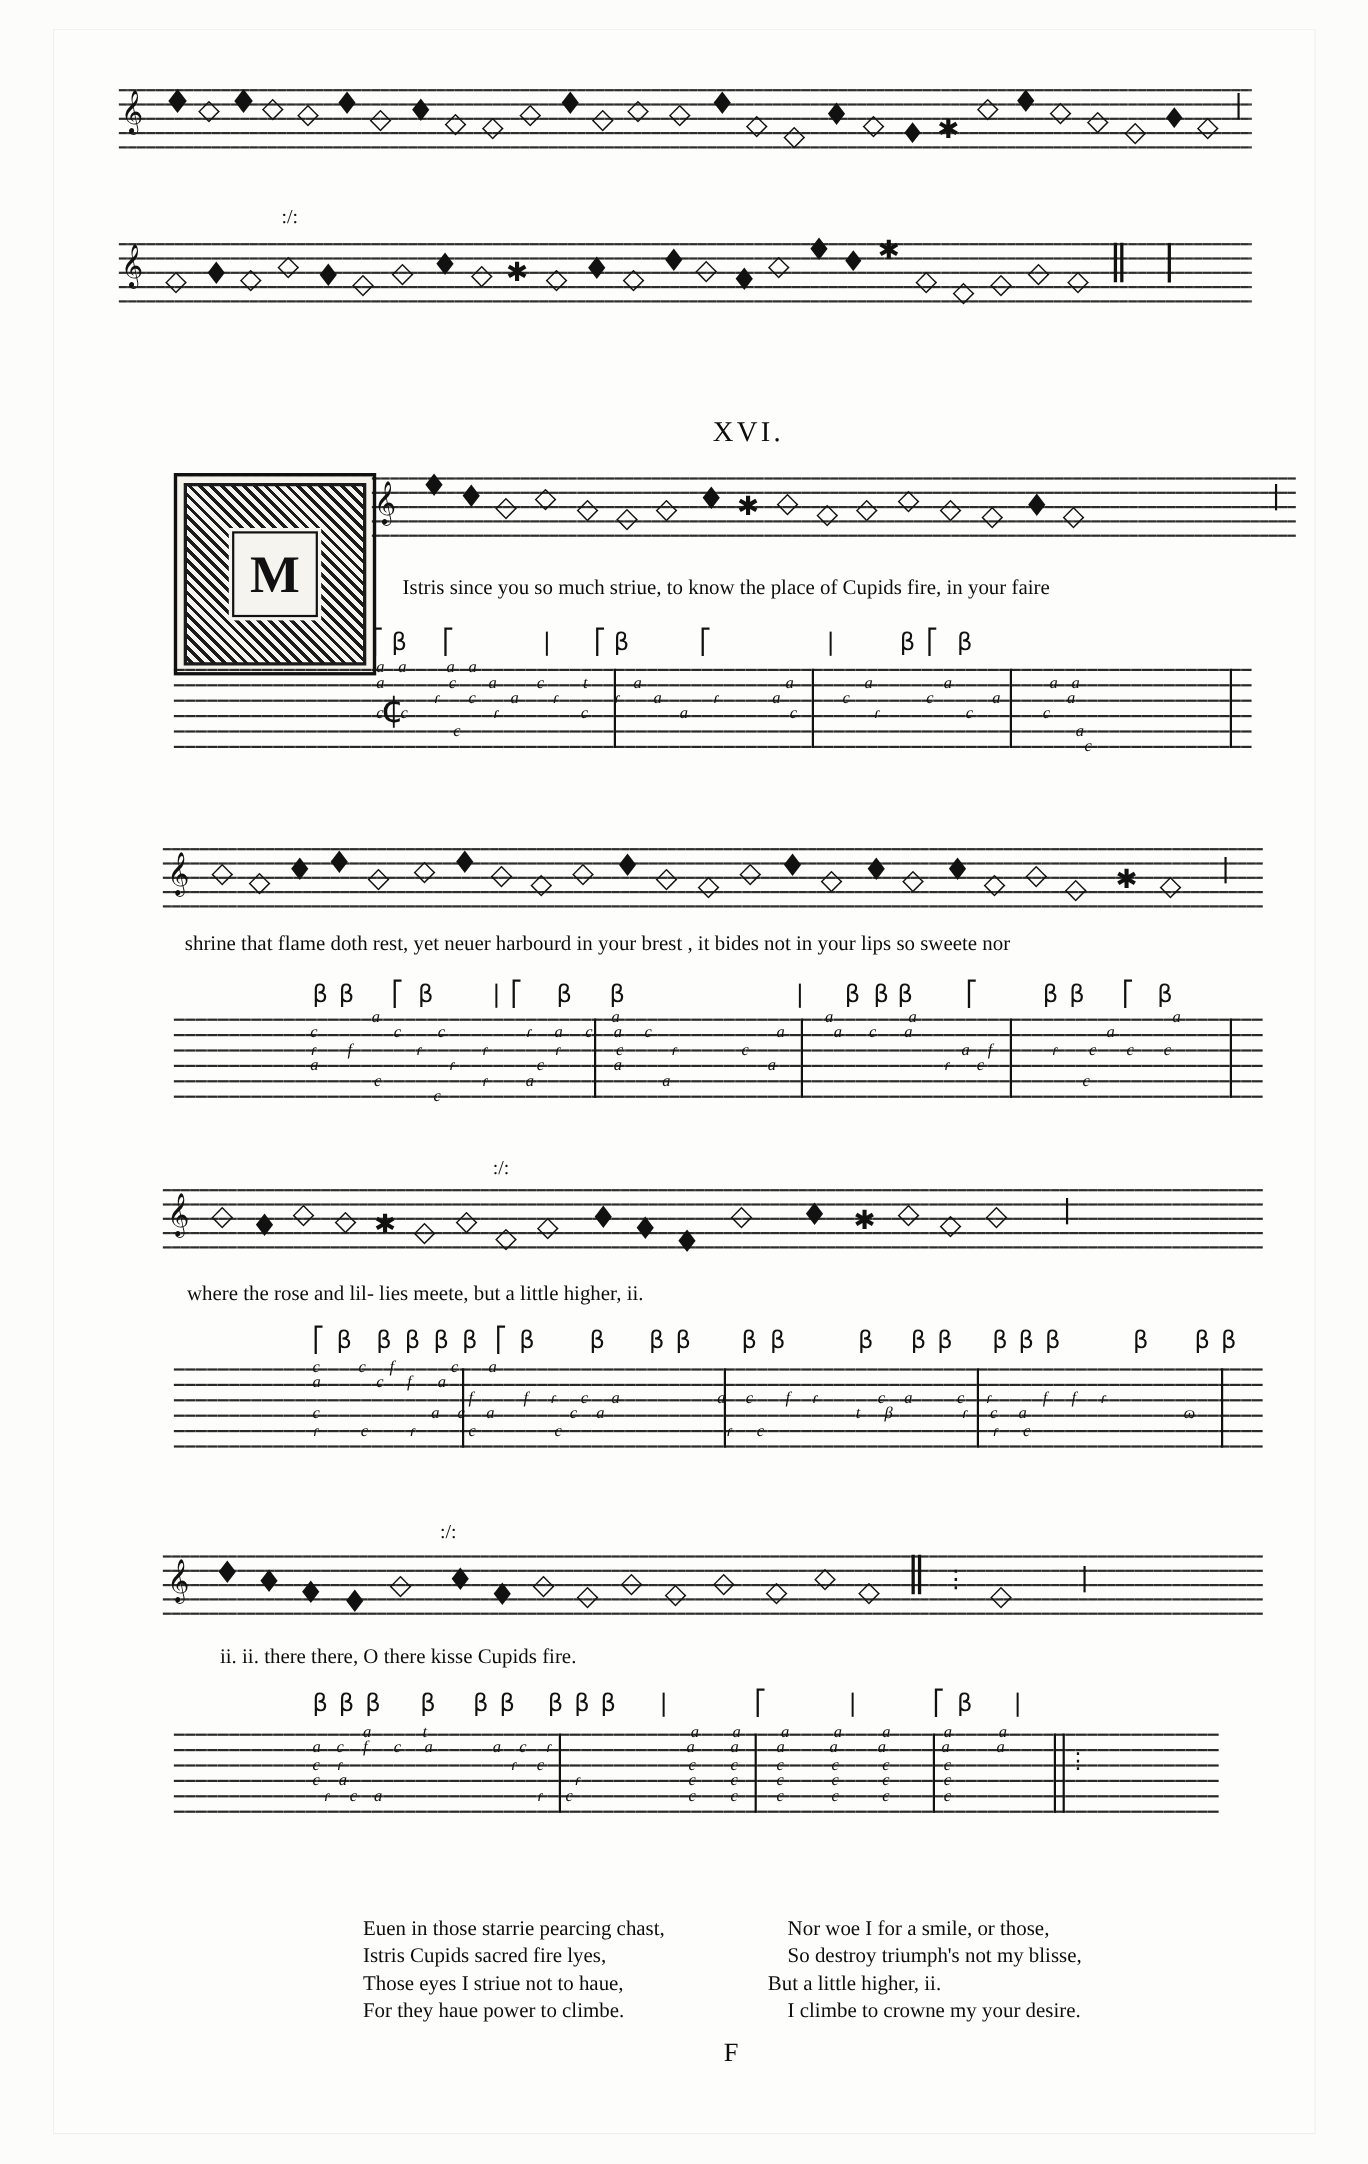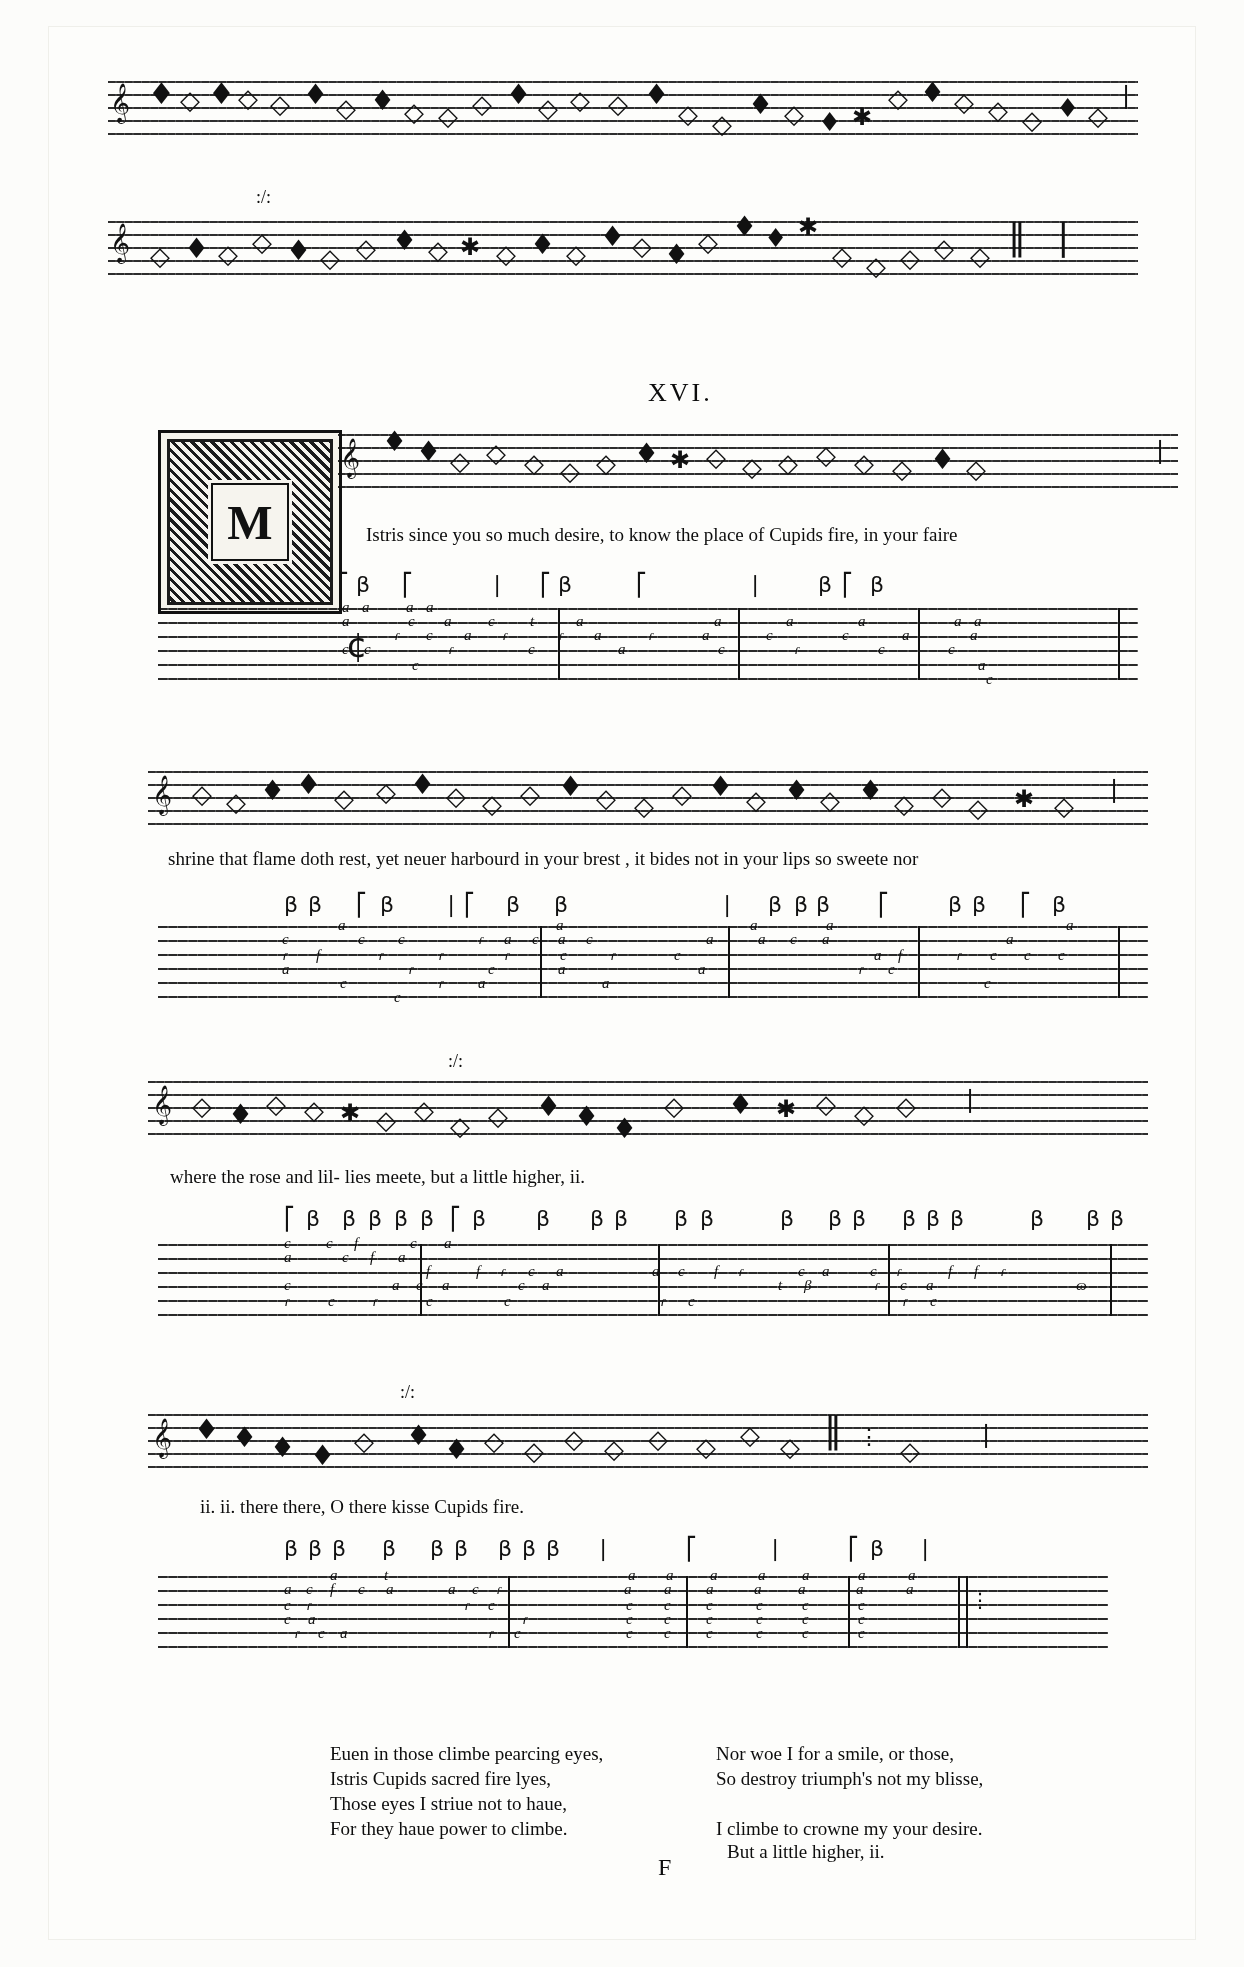--- a/index.html
+++ b/index.html
@@ -289,21 +289,21 @@
       <span class="noteglyph" style="left:404px; top:20px; font-size:26px;">◇</span>
       <span class="noteglyph" style="left:440px; top:16px; font-size:26px;">◇</span>
       <span class="noteglyph" style="left:478px; top:8px; font-size:26px;">◇</span>
       <span class="noteglyph" style="left:516px; top:16px; font-size:26px;">◇</span>
       <span class="noteglyph" style="left:554px; top:22px; font-size:26px;">◇</span>
       <span class="noteglyph" style="left:592px; top:12px; font-size:28px;">♦</span>
       <span class="noteglyph" style="left:628px; top:22px; font-size:26px;">◇</span>
       <span class="noteglyph" style="left:812px; top:4px; font-size:24px;">❘</span>
     </div>
 
-    <div class="lyric" style="left:318px; top:498px; font-size:19px;">Istris since you so much desire, to know the place of  Cupids fire, in your faire</div>
+    <div class="lyric" style="left:318px; top:498px; font-size:19px;">Istris since you so much striue, to know the place of  Cupids fire, in your faire</div>
 
     <div class="tab" style="left:110px; top:548px; width:980px; height:110px;">
       <div class="tline" style="top:48px;"></div>
       <div class="tline" style="top:62px;"></div>
       <div class="tline" style="top:76px;"></div>
       <div class="tline" style="top:90px;"></div>
       <div class="tline" style="top:104px;"></div>
       <div class="tline" style="top:34px;"></div>
       <div class="bar" style="left:400px; top:34px; height:72px;"></div>
       <div class="bar" style="left:580px; top:34px; height:72px;"></div>
@@ -707,26 +707,26 @@
       <span class="tabletter" style="left:356px; top:88px;">c</span>
       <span class="tabletter" style="left:468px; top:88px;">c</span>
       <span class="tabletter" style="left:506px; top:88px;">c</span>
       <span class="tabletter" style="left:548px; top:88px;">c</span>
       <span class="tabletter" style="left:598px; top:88px;">c</span>
       <span class="tabletter" style="left:644px; top:88px;">c</span>
       <span class="tabletter" style="left:700px; top:88px;">c</span>
       <span class="noteglyph" style="left:812px; top:52px; font-size:20px;">⋮</span>
     </div>
 
-    <div class="verse" style="left:282px; top:1715px;">Euen in those climbe pearcing eyes,</div>
+    <div class="verse" style="left:282px; top:1715px;">Euen in those starrie pearcing chast,</div>
     <div class="verse" style="left:282px; top:1740px;">Istris Cupids sacred fire lyes,</div>
     <div class="verse" style="left:282px; top:1765px;">Those eyes I striue not to haue,</div>
     <div class="verse" style="left:282px; top:1790px;">For they haue power to climbe.</div>
 
     <div class="verse" style="left:668px; top:1715px;">Nor woe I for a smile, or those,</div>
     <div class="verse" style="left:668px; top:1740px;">So destroy  triumph's not my blisse,</div>
-    <div class="verse" style="left:679px; top:1765px;margin-top:48px;">But a little higher,    ii.</div>
+    <div class="verse" style="left:650px; top:1765px;">But a little higher,    ii.</div>
     <div class="verse" style="left:668px; top:1790px;">I climbe to crowne my your desire.</div>
 
     <div class="signature" style="left:610px; top:1828px;">F</div>
 
   </div>
 </div>
 
 </body></html>

